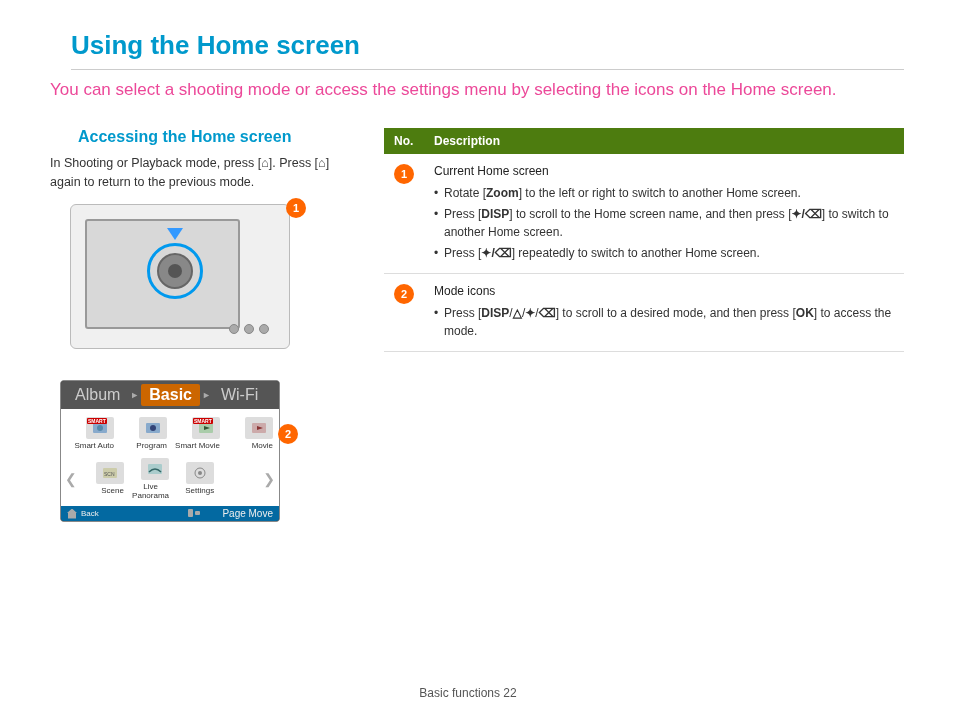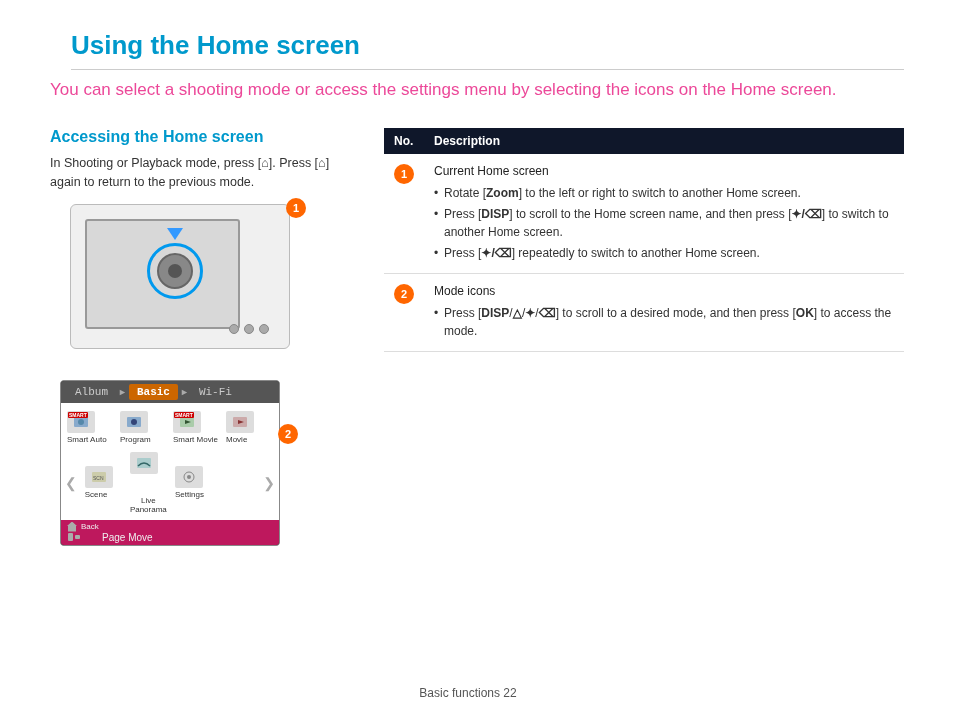--- a/index.html
+++ b/index.html
@@ -35,20 +35,21 @@
       flex: 0 0 310px;
     }
     .right-col {
       flex: 1;
     }
     h2.section-title {
       color: #0099cc;
       font-size: 16px;
       font-weight: bold;
       margin-bottom: 8px;
+      margin-left: 28px;
     }
     .section-desc {
       font-size: 12.5px;
       color: #333;
       margin-bottom: 12px;
       line-height: 1.5;
     }
     
     .camera-illustration {
       border: 1.5px solid #bbb;
@@ -140,45 +141,44 @@
       background: #555;
       display: flex;
       align-items: center;
       padding: 3px 6px;
       gap: 2px;
       font-size: 10px;
       color: #ddd;
     }
     .tab-item {
       padding: 2px 8px;
-      font-size: 11px;
+      font-size: 16px;
       color: #ccc;
       border-radius: 2px;
-      font-family: Liberation Mono, monospace;
     }
     .tab-item.active {
       background: #cc6600;
       color: #fff;
       font-weight: bold;
     }
     .tab-arrow {
       color: #aaa;
       font-size: 9px;
     }
     .cam-grid {
       display: grid;
       grid-template-columns: repeat(4, 1fr);
       background: #fff;
       padding: 6px 4px 2px 4px;
       gap: 2px;
     }
     .cam-icon-cell {
       display: flex;
       flex-direction: column;
-      align-items: flex-start;
+      align-items: flex-end;
       font-size: 8px;
       color: #333;
       padding: 2px;
     }
     .cam-icon-img {
       width: 28px;
       height: 22px;
       background: #ddd;
       border-radius: 2px;
       margin-bottom: 2px;
@@ -201,26 +201,25 @@
       font-weight: bold;
     }
     .cam-row2 {
       display: grid;
       grid-template-columns: repeat(4, 1fr);
       background: #fff;
       padding: 2px 4px 4px 4px;
       gap: 2px;
     }
     .cam-nav-bar {
-      background: #be185d;
-      display: flex;
-      align-items: flex-start;
+      background: #0369a1;
+      display: flex;
+      align-items: flex-end;
       justify-content: space-between;
       padding: 2px 6px;
-      flex-direction: column;
     }
     .cam-nav-left {
       display: flex;
       align-items: center;
       gap: 4px;
       font-size: 8px;
       color: #eee;
     }
     .cam-home-icon {
       width: 10px;
@@ -236,21 +235,21 @@
       gap: 21px;
     }
 
     
     .info-table {
       width: 100%;
       border-collapse: collapse;
       font-size: 12px;
     }
     .info-table thead tr {
-      background: #0f172a;
+      background: #4d7c0f;
       color: #fff;
     }
     .info-table thead th {
       padding: 6px 10px;
       text-align: left;
       font-weight: bold;
     }
     .info-table tbody tr {
       border-bottom: 1px solid #ddd;
       vertical-align: top;
@@ -405,21 +404,21 @@
           <span style="color:#aaa; font-size:14px; padding-right:4px;">❮</span>
           <div class="cam-icon-cell" style="flex:1;">
             <div class="cam-icon-img">
               <svg width="16" height="14" viewBox="0 0 16 14">
                   <rect x="1" y="2" width="14" height="10" rx="1" fill="#ccccaa"></rect>
                   <text x="2" y="10" font-size="5" fill="#555">SCN</text>
                 </svg>
             </div>
             <span>Scene</span>
           </div>
-          <div class="cam-icon-cell" style="flex:1;gap:20px;">
+          <div class="cam-icon-cell" style="flex:1;">
             <div class="cam-icon-img">
               <svg width="16" height="14" viewBox="0 0 16 14">
                   <rect x="1" y="2" width="14" height="10" rx="1" fill="#aacccc"></rect>
                   <path d="M2 10 Q8 4 14 10" stroke="#336666" fill="none" stroke-width="1.5"></path>
                 </svg>
             </div>
             <span style="text-align:center;">Live<br>Panorama</span>
           </div>
           <div class="cam-icon-cell" style="flex:1;">
             <div class="cam-icon-img">

